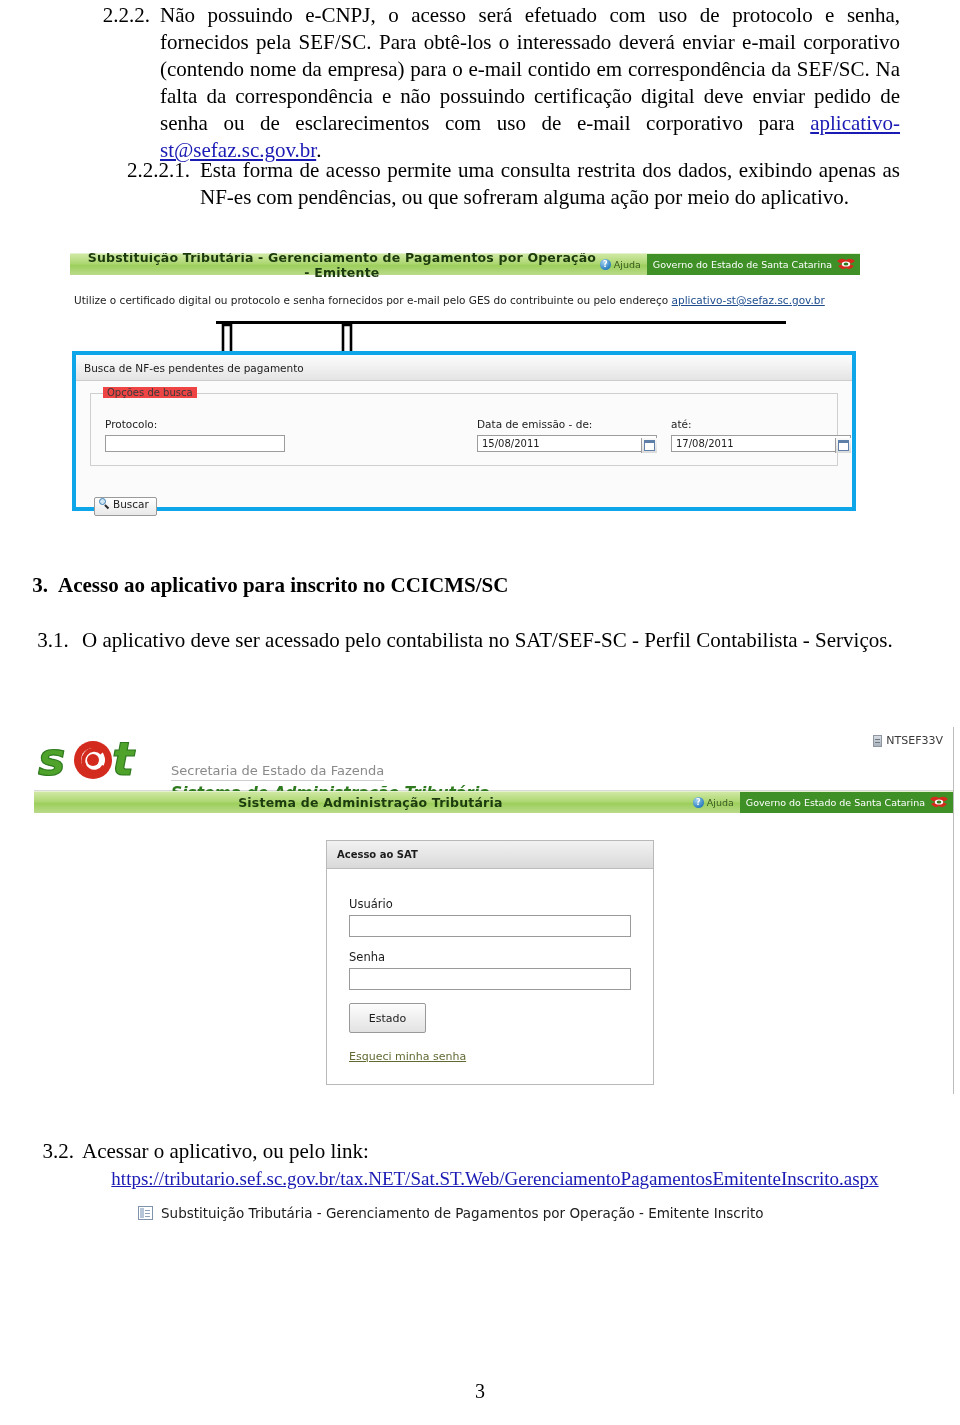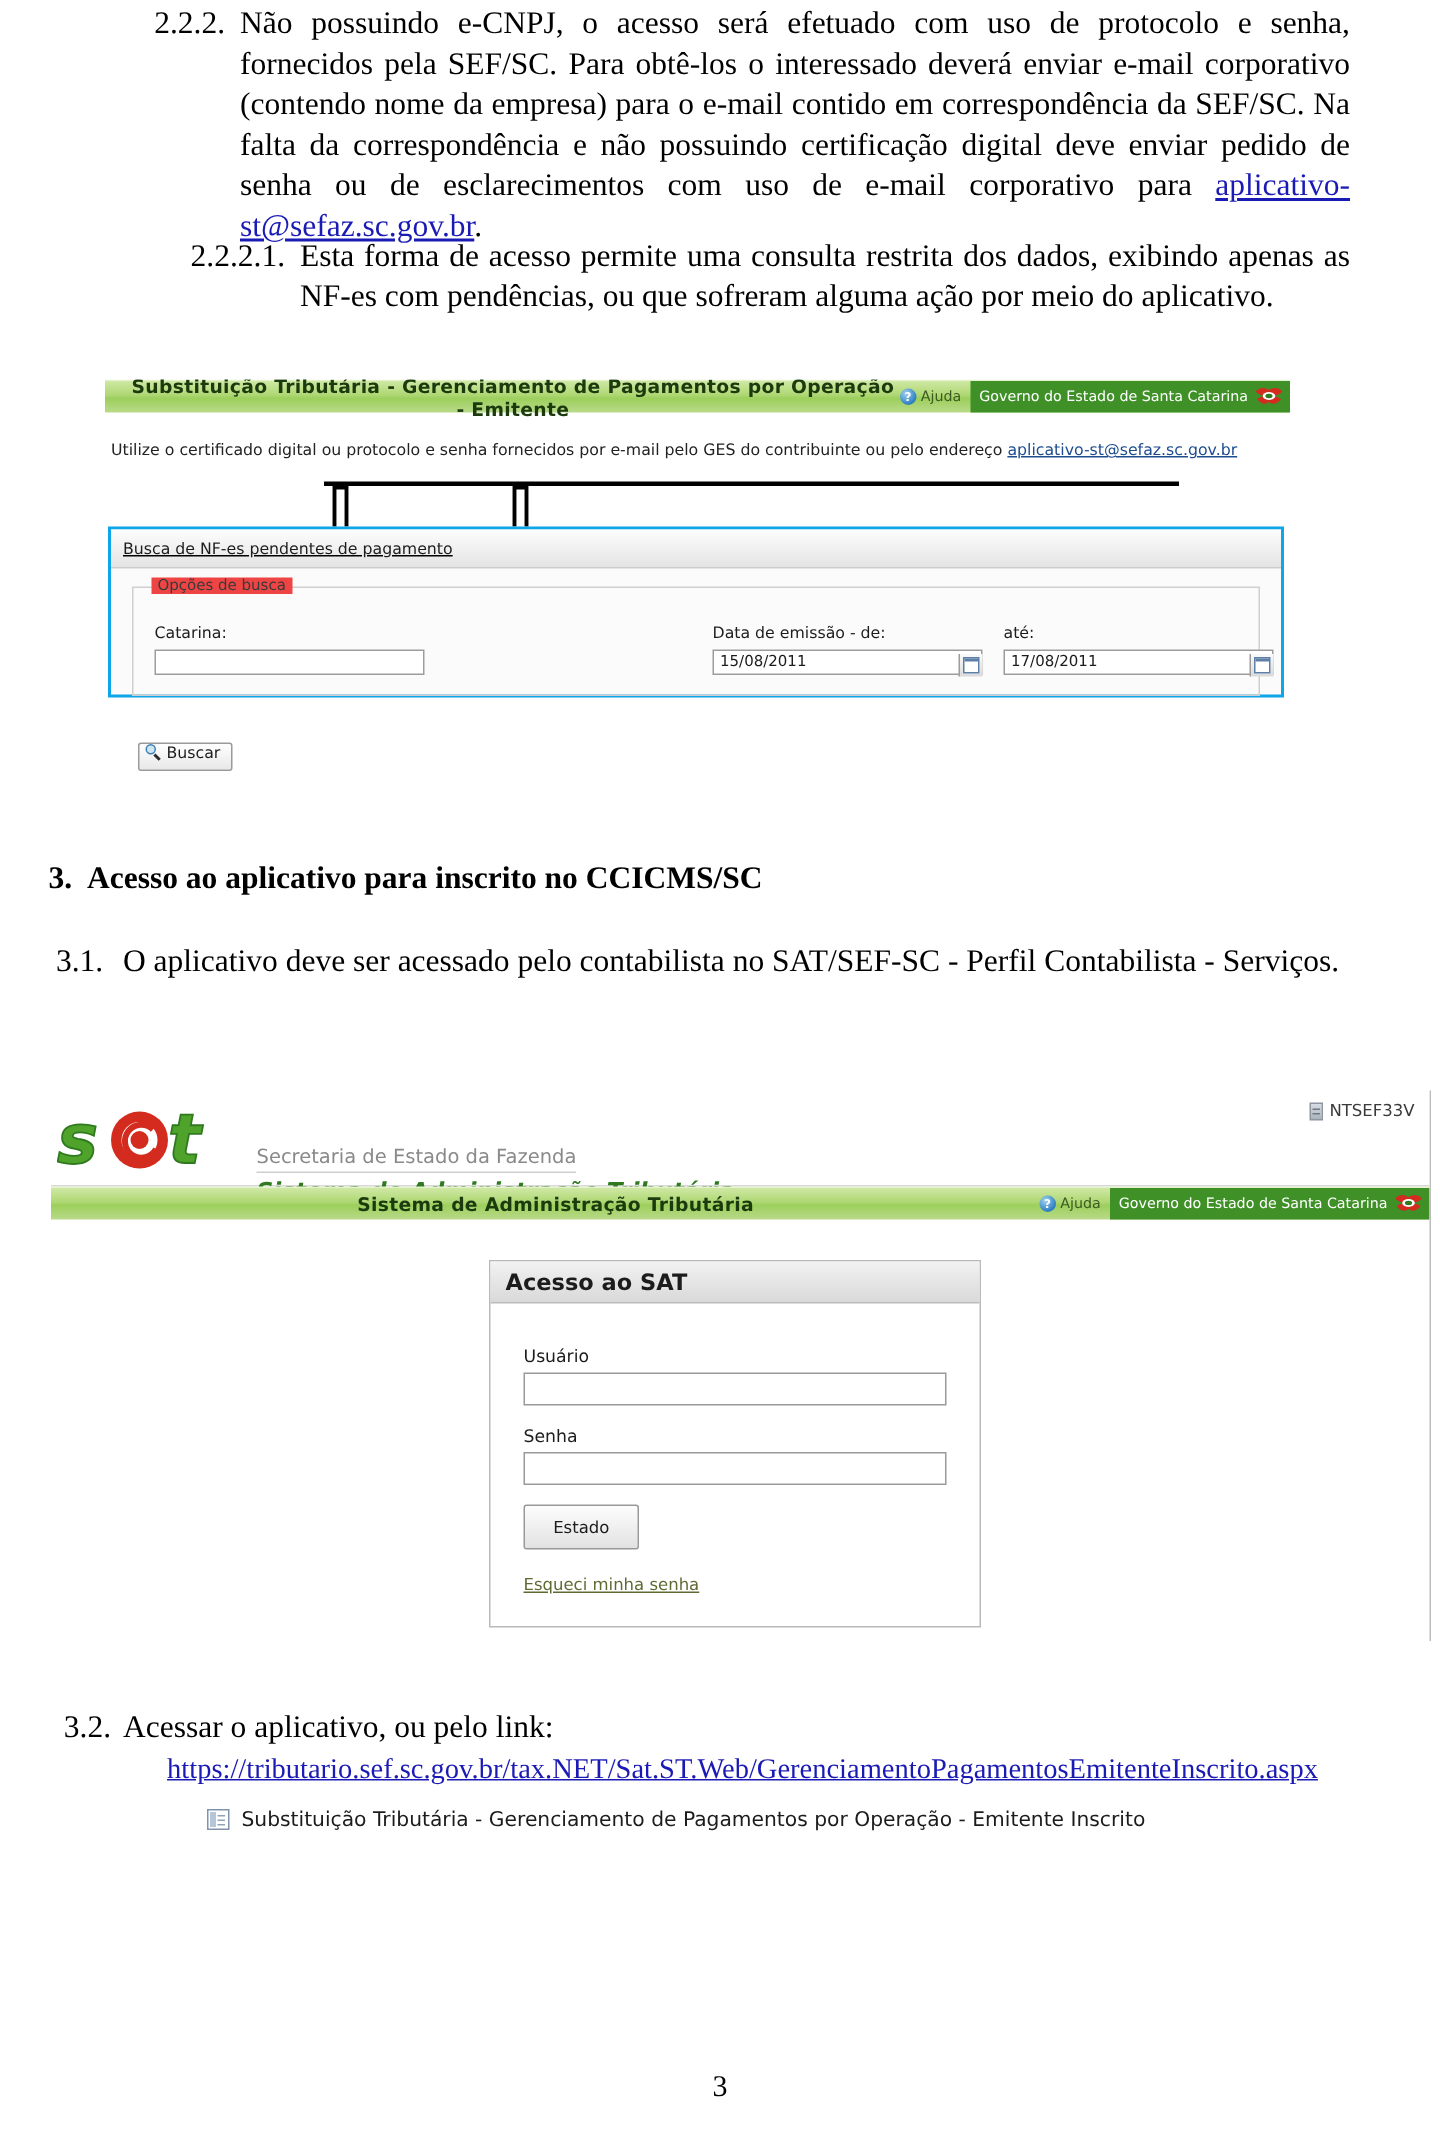--- a/index.html
+++ b/index.html
@@ -133,25 +133,24 @@
     padding: 19px 0 0 4px;
     white-space: nowrap;
   }
   #shot1 .instr a { color: #1d4d8f; text-decoration: underline; }
 
   .panel {
     position: absolute;
     left: 2px;
     top: 98px;
     width: 784px;
-    height: 114px;
+    height: 160px;
     background: #fbfbfb;
-    border: 2px solid #0ea5e9;
-    box-sizing: border-box;
-    text-decoration: underline;
+    border: 4px solid #0ea5e9;
+    box-sizing: border-box;
   }
   .panel-head {
     height: 26px;
     background: linear-gradient(to bottom, #fdfdfd, #e4e4e4);
     border-bottom: 1px solid #cdcdcd;
     display: flex;
     align-items: center;
     padding-left: 8px;
     font-size: 10.5px;
     color: #1c1c1c;
@@ -345,21 +344,21 @@
     border: 1px solid #b9b9b9;
     box-sizing: border-box;
   }
   .login-card .lc-head {
     height: 28px;
     background: linear-gradient(to bottom,#f2f2f2,#d9d9d9);
     border-bottom: 1px solid #bcbcbc;
     display: flex;
     align-items: center;
     padding-left: 10px;
-    font-size: 15px;
+    font-size: 10px;
     font-weight: bold;
     color: #1c1c1c;
     box-sizing: border-box;
   }
   .lc-body { padding: 28px 0 0 22px; }
   .lc-label {
     font-size: 11.5px;
     color: #1c1c1c;
     margin-bottom: 4px;
   }
@@ -481,21 +480,21 @@
     </svg>
   </div>
 
   <div class="panel">
     <div class="panel-head">Busca de NF-es pendentes de pagamento</div>
 
     <div class="fieldset">
       <span class="legend">Opções de busca</span>
 
       <div class="fld" style="left:14px; width:180px;">
-        <div class="lbl">Catarina:</div>
+        <div class="lbl">Protocolo:</div>
         <div class="inp"></div>
       </div>
 
 
       <div class="fld" style="left:386px; width:180px;">
         <div class="lbl">Data de emissão - de:</div>
         <div class="inp withcal">15/08/2011</div>
         <div class="calbtn" style="left:164px; top:20px;">
           <span class="calglyph"></span>
         </div>

